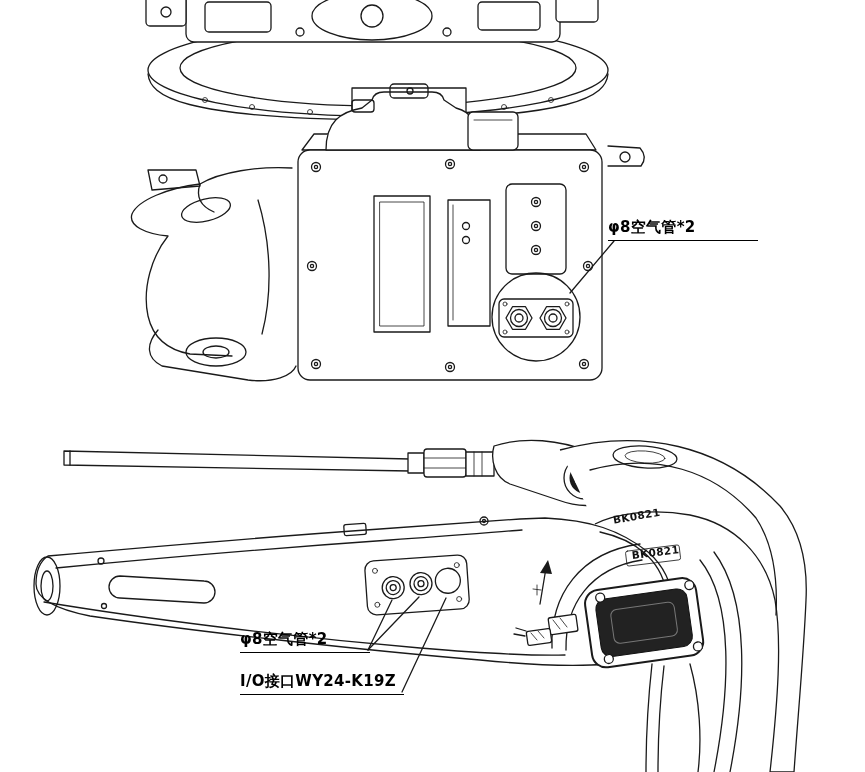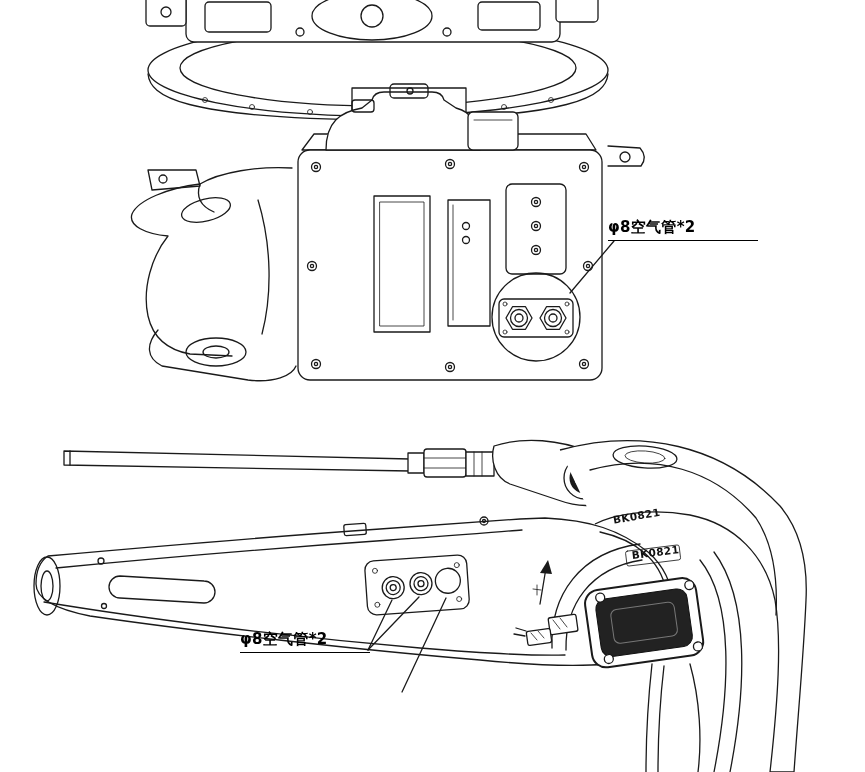--- a/index.html
+++ b/index.html
@@ -254,18 +254,19 @@
       </g>
 
       <rect class="ln thin" x="626" y="548" width="54" height="15" rx="2" transform="rotate(-7 653 555)"></rect>
     </g>
   </svg>
 
   <div class="callout-label" style="left:608px;top:218px;width:148px;">φ8空气管*2</div>
 
   <div class="callout-label" style="left:240px;top:630px;width:128px;">φ8空气管*2</div>
 
+  <div class="callout-label" style="left:240px;top:672px;width:162px;">I/O接口WY24-K19Z</div>
 
   <div class="part-marking" style="left:612px;top:514px;transform:rotate(-10deg);">BK0821</div>
 
   <div class="part-marking" style="left:631px;top:549px;transform:rotate(-7deg);">BK0821</div>
 
 </div>
 
 </body></html>

